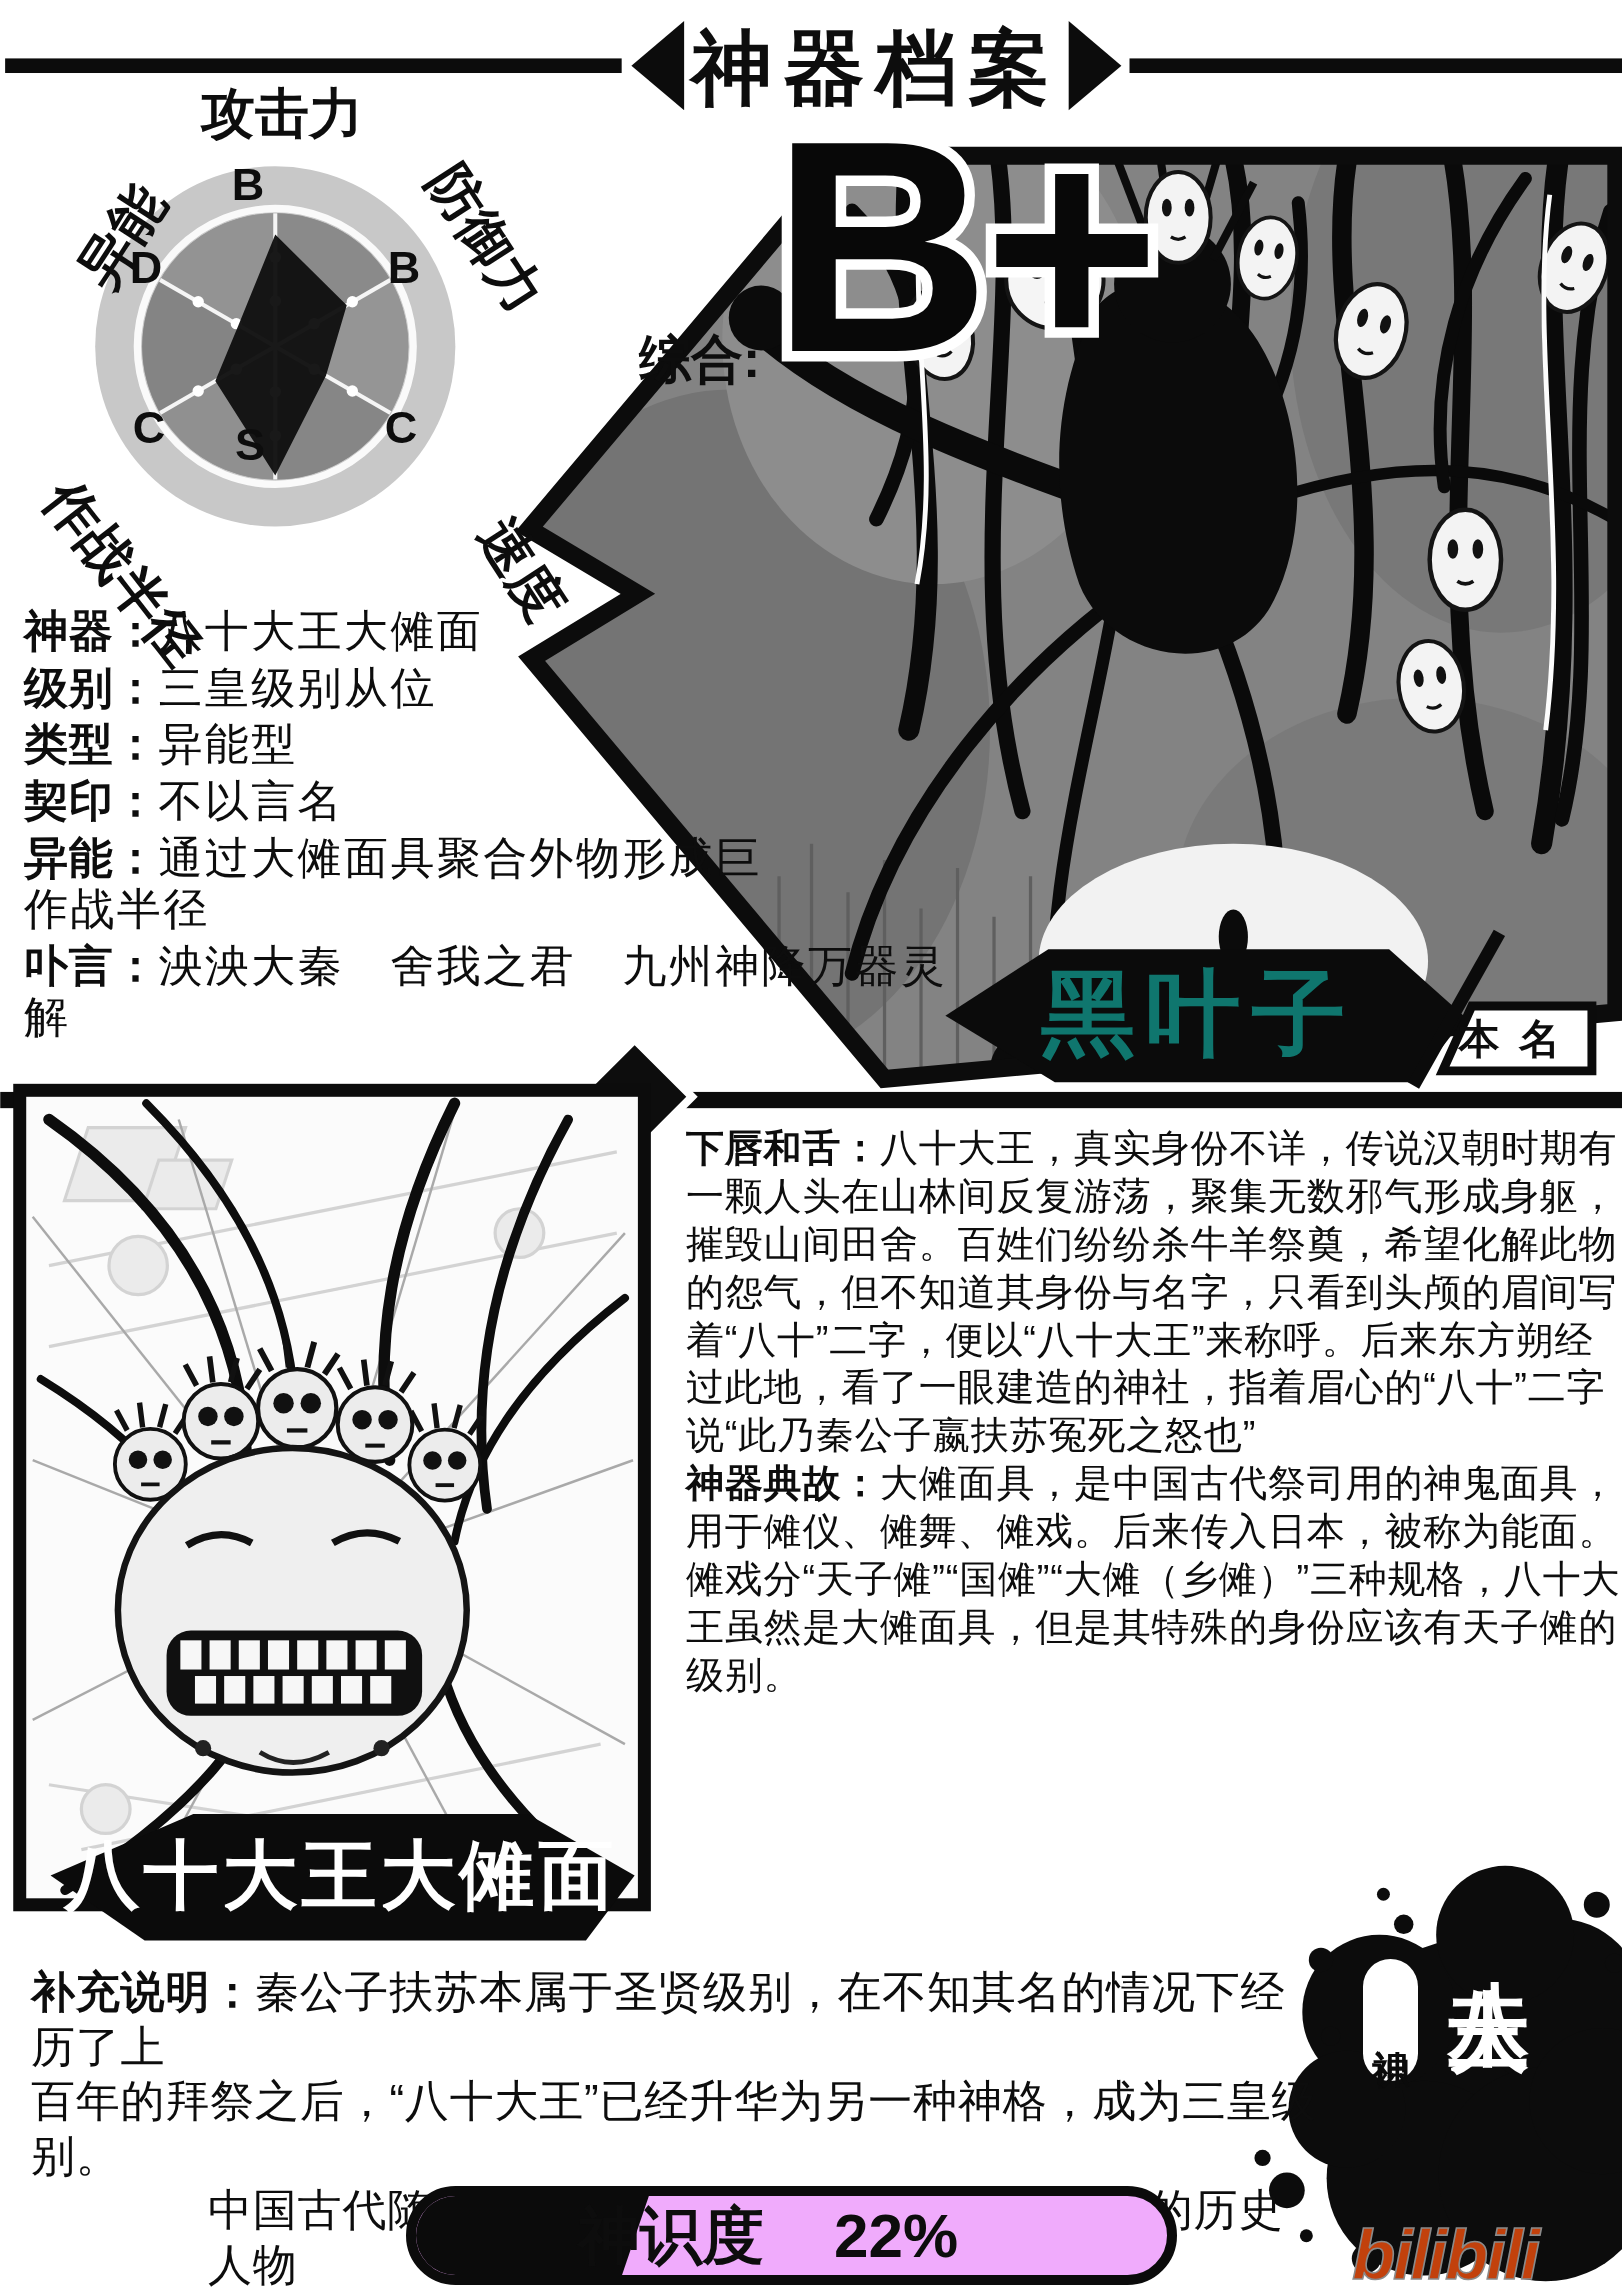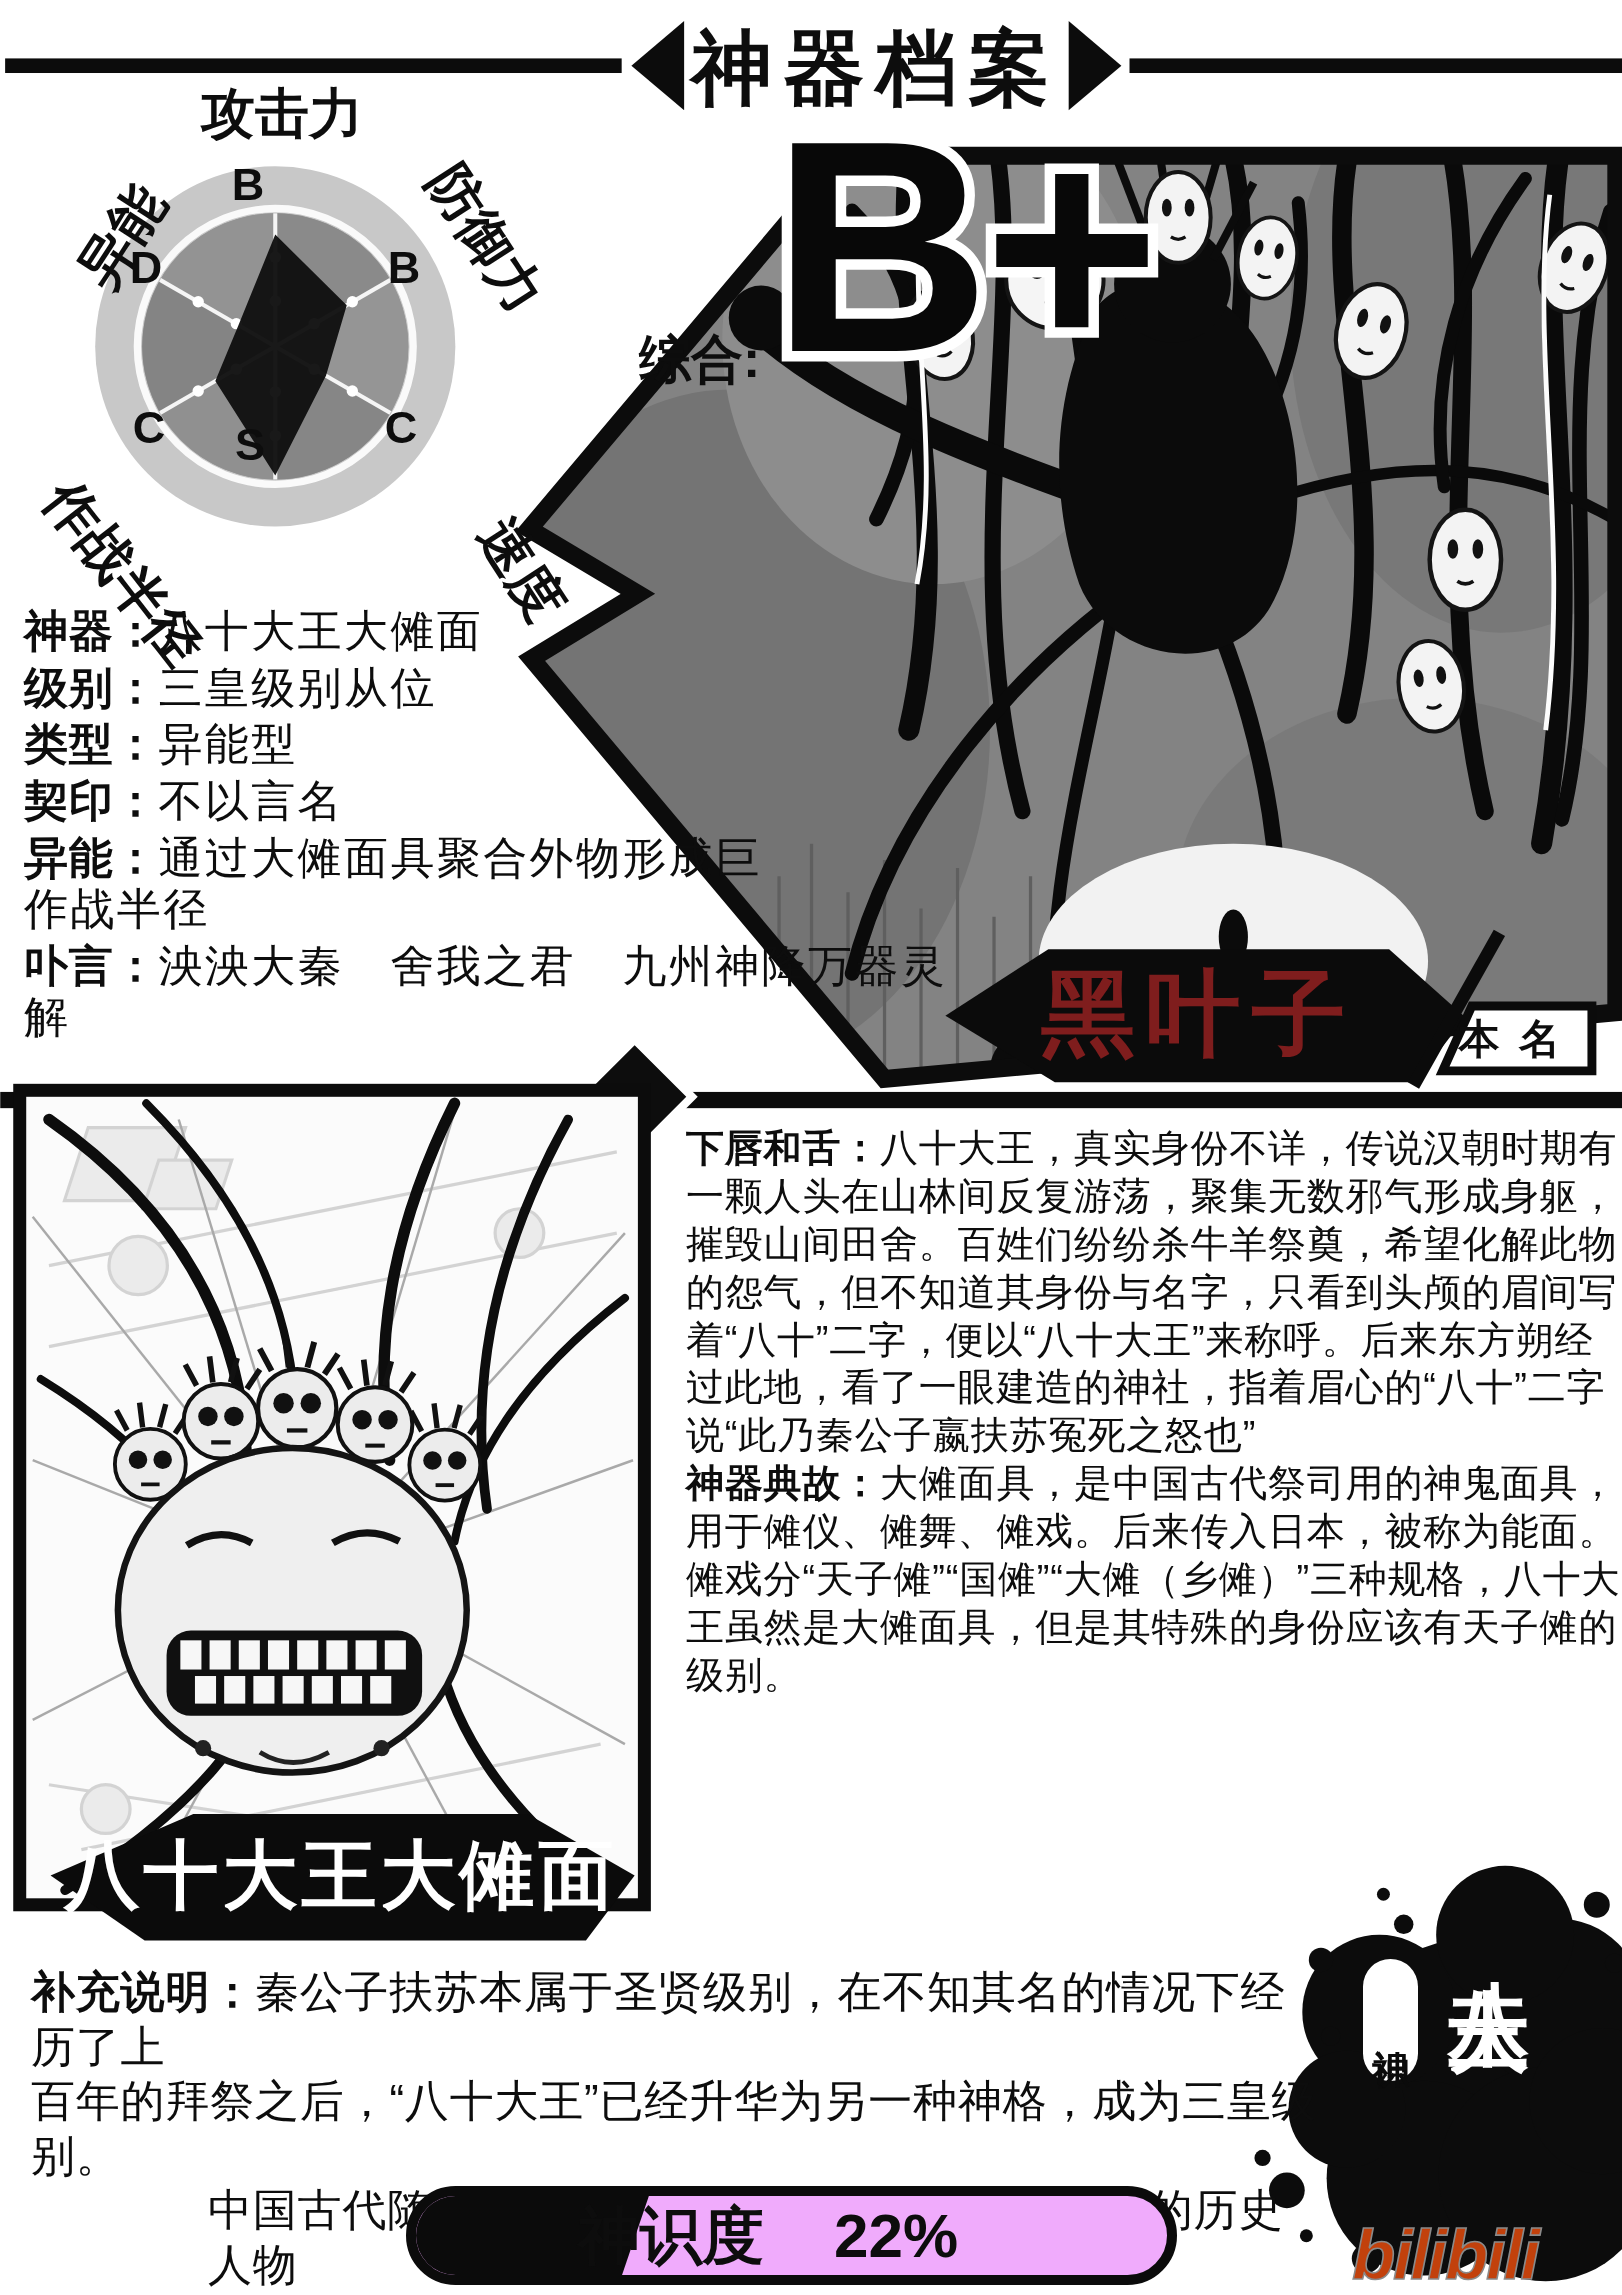--- a/index.html
+++ b/index.html
@@ -28,21 +28,21 @@
   .bplus{left:772px;top:88px;width:373px;height:357px;z-index:4;}
   .bplus span{position:absolute;left:0;top:0;font-size:302px;font-weight:900;line-height:1.05;letter-spacing:-6.5px;}
   .bp-stroke{color:#ffffff;-webkit-text-stroke:21px #ffffff;
              text-shadow:0 0 8px #fff,4.9px 4.9px 0 #fff,-4.9px -4.9px 0 #fff,4.9px -4.9px 0 #fff,-4.9px 4.9px 0 #fff;}
   .bp-fill{color:#080808;}
   
   .info{left:24px;top:605px;width:933px;z-index:3;}
   .info-row{font-size:44px;line-height:1.16;letter-spacing:2.4px;margin-bottom:5.7px;white-space:pre-line;}
   .info-row b{font-weight:900;letter-spacing:0.8px;}
   
-  .name-banner-text{left:1199px;top:1014px;font-size:94px;font-weight:900;color:#7f1d1d;
+  .name-banner-text{left:1199px;top:1014px;font-size:94px;font-weight:900;color:#0f766e;
                     letter-spacing:11.4px;z-index:4;white-space:nowrap;}
   .name-tag{left:1519px;top:1039px;font-size:41px;font-weight:700;letter-spacing:19.5px;z-index:5;white-space:nowrap;}
   .artifact-caption{left:341px;top:1876px;font-size:75px;font-weight:900;color:#fff;
                     letter-spacing:4px;z-index:4;white-space:nowrap;}
   
   .lore{left:686px;top:1125px;width:935px;z-index:3;font-size:38px;line-height:1.26;letter-spacing:0.8px;}
   .lore p{margin:0;}
   .lore b{font-weight:900;}
   
   .supp{left:31px;top:1965px;width:1290px;z-index:3;font-size:44px;line-height:1.24;letter-spacing:0.8px;}

